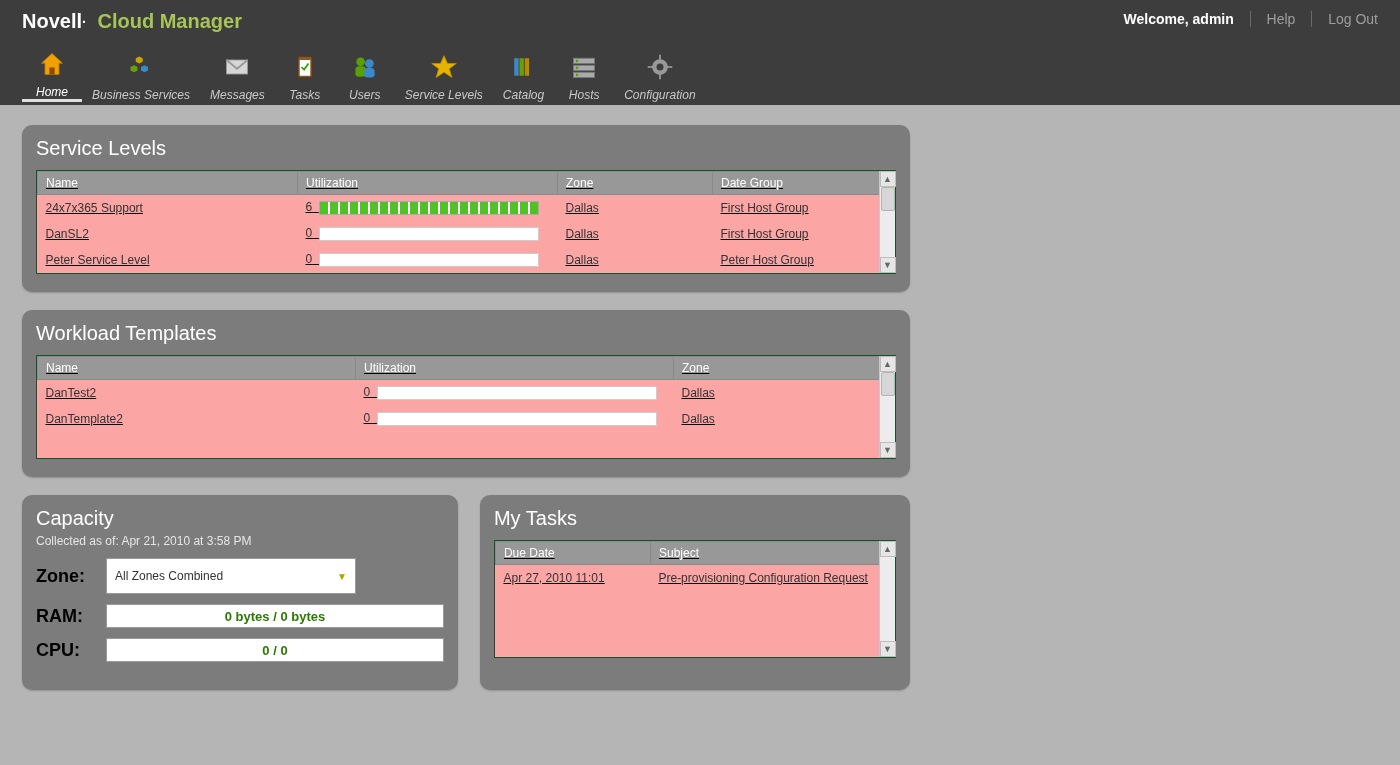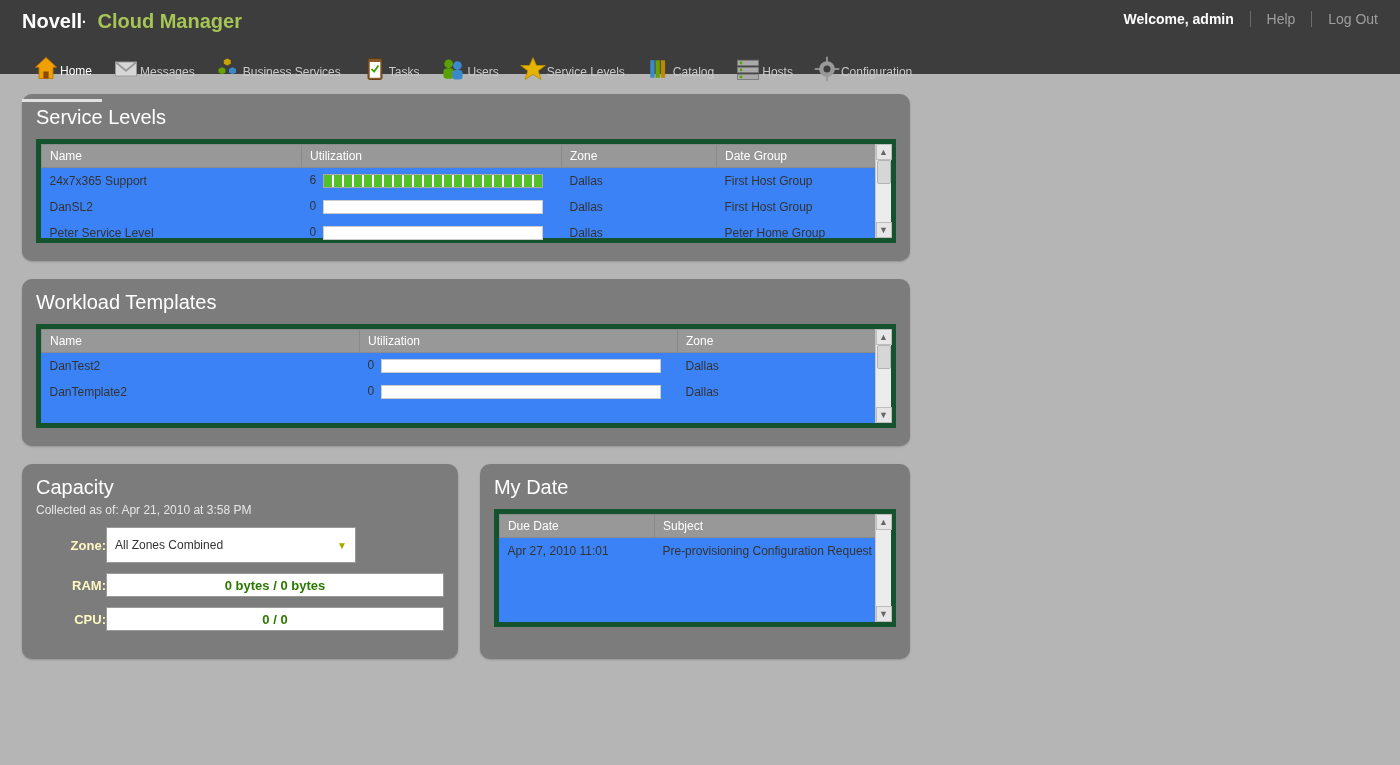--- a/index.html
+++ b/index.html
@@ -1,19 +1,19 @@
 <!DOCTYPE html>
 <html><head>
 <meta charset="utf-8">
 <style>
   * { box-sizing: border-box; margin: 0; padding: 0; }
   html, body { width: 1400px; height: 765px; font-family: Arial, Helvetica, sans-serif; background: #b5b5b5; }
   .header {
     background: #3d3d3d;
-    height: 74px;
+    height: 105px;
     width: 100%;
     position: relative;
   }
   .brand {
     position: absolute;
     left: 22px; top: 10px;
     font-size: 20px;
     font-weight: bold;
   }
   .brand .novell { color: #fff; }
@@ -26,41 +26,42 @@
   .top-right span { display: inline-block; vertical-align: middle; }
   .divider {
     display:inline-block; width:1px; height:16px; background:#6a6a6a; margin:0 12px; vertical-align:middle;
   }
   .top-link { color:#9e9e9e; cursor:pointer; }
   .nav {
     position:absolute; left:22px; top:42px;
     display:flex; gap:0;
   }
   .nav-item {
-    display:flex; flex-direction:row; align-items:center; justify-content:center;
+    display:flex; flex-direction:column; align-items:center; justify-content:flex-end;
     width: auto; min-width: 60px; padding: 0 10px;
     height: 60px; cursor:pointer;
-    color:#c9c9c9; font-size:12px;
+    color:#c9c9c9; font-size:12px;font-style:italic;
   }
   .nav-item.active { color:#fff; border-bottom: 3px solid #e0e0e0; }
   .nav-icon { height: 30px; display:flex; align-items:center; justify-content:center; margin-bottom:6px; }
   .content {
     padding: 20px 22px;
     display:flex; flex-direction:column; gap:18px;
     width: 932px;
   }
   .panel {
     background:#7c7c7c; border-radius:10px; padding:12px 14px 18px;
     box-shadow: 0 1px 2px rgba(0,0,0,.2);
   }
   .panel-title { color:#fff; font-size:20px; font-weight:normal; margin-bottom:10px; }
   .panel-subtitle { color:#e6e6e6; font-size:12px; margin-top:-6px; margin-bottom:10px; }
   .table-wrap {
-    background:#3b82f6; border:5px solid #14532d;
+    background:#fca5a5; border:1px solid #14532d;
     position:relative;
+    text-decoration:underline;
   }
   table { width:100%; border-collapse:collapse; font-size:12px; color:#333; }
   thead th {
     background:#989898; color:#fff; font-weight:normal; text-align:left;
     padding:4px 8px; border:1px solid #8a8a8a; height:22px;
   }
   tbody td { padding:0 8px; border-bottom:0; height:26px; }
   .util-bar-full {
     height:14px; width:220px;
     background:repeating-linear-gradient(90deg,#52c029 0 8px,#fff 8px 10px);
@@ -78,21 +79,21 @@
     width:16px; height:16px; background:#e6e6e6; border:1px solid #bdbdbd;
     display:flex; align-items:center; justify-content:center; font-size:9px; color:#666; cursor:pointer;
   }
   .scroll-thumb {
     width:14px; height:24px; background:#d6d6d6; border:1px solid #b4b4b4; border-radius:2px;
   }
   .bottom-row { display:flex; gap:22px; }
   .capacity { width:442px; }
   .mytasks { width:436px; }
   .form-row { display:flex; align-items:center; margin:10px 0; }
-  .form-label { width:70px; color:#fef9c3; font-size:13px; font-weight:bold;text-align:right; }
+  .form-label { width:70px; color:#000000; font-size:18px; font-weight:bold; }
   .select {
     flex:1; height:36px; background:#fff; border:1px solid #9a9a9a;
     display:flex; align-items:center; justify-content:space-between; padding:0 8px;
     font-size:12px; color:#333; width:250px; cursor:pointer;
   }
   .select .arrow { color:#a6a800; font-size:10px; }
   .metric-box {
     flex:1; height:24px; background:#fff; border:1px solid #9a9a9a;
     display:flex; align-items:center; justify-content:center;
     color:#2b7a00; font-weight:bold; font-size:13px;
@@ -129,35 +130,35 @@
         <svg class="icon-svg" viewBox="0 0 32 32">
             <polygon points="16,4 28,15 24,15 24,28 8,28 8,15 4,15" fill="#f0a000" stroke="#c07800" stroke-width="1"></polygon>
             <rect x="13" y="20" width="6" height="8" fill="#8a4a00"></rect>
           </svg>
       </div>
       <span>Home</span>
     </div>
     <div class="nav-item">
       <div class="nav-icon">
         <svg class="icon-svg" viewBox="0 0 32 32">
-            <rect x="4" y="8" width="24" height="16" fill="#d6d6d6" stroke="#999"></rect>
-            <polyline points="4,8 16,18 28,8" fill="none" stroke="#999" stroke-width="2"></polyline>
-          </svg>
-      </div>
-      <span>Messages</span>
-    </div>
-    <div class="nav-item">
-      <div class="nav-icon">
-        <svg class="icon-svg" viewBox="0 0 32 32">
             <polygon points="10,6 14,4 18,6 18,10 14,12 10,10" fill="#c9a400"></polygon>
             <polygon points="4,16 8,14 12,16 12,20 8,22 4,20" fill="#6aa000"></polygon>
             <polygon points="16,16 20,14 24,16 24,20 20,22 16,20" fill="#3a8acb"></polygon>
           </svg>
       </div>
       <span>Business Services</span>
+    </div>
+    <div class="nav-item">
+      <div class="nav-icon">
+        <svg class="icon-svg" viewBox="0 0 32 32">
+            <rect x="4" y="8" width="24" height="16" fill="#d6d6d6" stroke="#999"></rect>
+            <polyline points="4,8 16,18 28,8" fill="none" stroke="#999" stroke-width="2"></polyline>
+          </svg>
+      </div>
+      <span>Messages</span>
     </div>
     <div class="nav-item">
       <div class="nav-icon">
         <svg class="icon-svg" viewBox="0 0 32 32">
             <rect x="8" y="4" width="16" height="24" rx="2" fill="#8a5a2a" stroke="#5a3a10"></rect>
             <rect x="10" y="8" width="12" height="18" fill="#fff"></rect>
             <polyline points="12,16 15,19 20,12" fill="none" stroke="#3aa000" stroke-width="2"></polyline>
           </svg>
       </div>
       <span>Tasks</span>
@@ -250,21 +251,21 @@
           <tr>
             <td>DanSL2</td>
             <td><span>0</span>&nbsp;&nbsp;<span class="util-bar-empty" style="display:inline-block;vertical-align:middle;"></span></td>
             <td>Dallas</td>
             <td>First Host Group</td>
           </tr>
           <tr>
             <td>Peter Service Level</td>
             <td><span>0</span>&nbsp;&nbsp;<span class="util-bar-empty" style="display:inline-block;vertical-align:middle;"></span></td>
             <td>Dallas</td>
-            <td>Peter Home Group</td>
+            <td>Peter Host Group</td>
           </tr>
         </tbody>
       </table>
       <div class="scroll-track">
         <div class="scroll-btn">▲</div>
         <div class="scroll-thumb" style="margin-top:0;"></div>
         <div style="flex:1"></div>
         <div class="scroll-btn">▼</div>
       </div>
     </div>
@@ -324,21 +325,21 @@
         <div class="form-label">RAM:</div>
         <div class="metric-box">0 bytes / 0 bytes</div>
       </div>
       <div class="form-row">
         <div class="form-label">CPU:</div>
         <div class="metric-box">0 / 0</div>
       </div>
     </div>
 
     <div class="panel mytasks">
-      <div class="panel-title">My Date</div>
+      <div class="panel-title">My Tasks</div>
       <div class="table-wrap" style="height:118px;">
         <table>
           <colgroup>
               <col style="width:155px">
               <col>
             </colgroup>
           <thead>
             <tr>
               <th>Due Date</th>
               <th>Subject</th>

